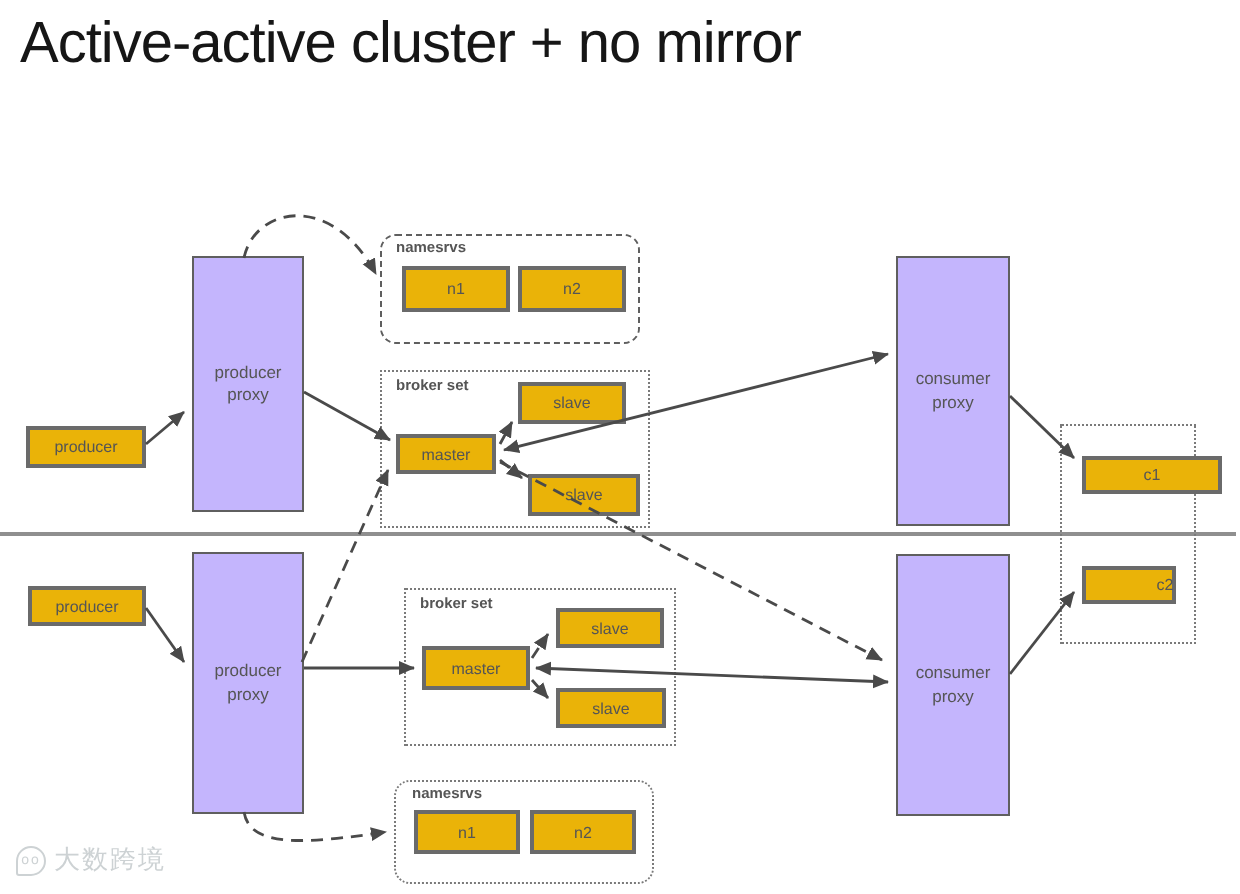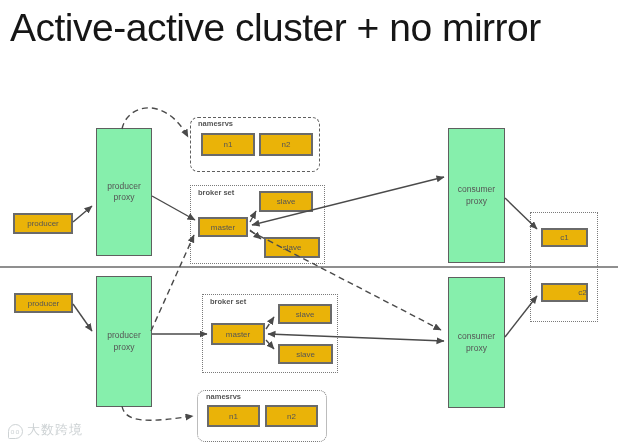--- a/index.html
+++ b/index.html
@@ -1,51 +1,51 @@
 <!DOCTYPE html>
 <html><head>
 <meta charset="utf-8">
 <style>
   html,body{margin:0;padding:0;background:#ffffff;}
   #stage{
     position:relative;width:620px;height:447px;background:#ffffff;overflow:hidden;
     font-family:"Liberation Sans", sans-serif;
   }
   .title{
-    position:absolute;left:10px;top:6px;font-size:39px;color:#161616;
+    position:absolute;left:10px;top:6px;font-size:29px;color:#161616;
     letter-spacing:-0.5px;white-space:nowrap;
   }
   .divider{
     position:absolute;left:0;top:266px;width:618px;height:2px;background:#8f8f8f;
   }
   .box{
     position:absolute;background:#eab308;border:2px solid #6a6a6a;
     display:flex;align-items:center;justify-content:center;
     font-size:8px;color:#555555;box-sizing:border-box;text-align:center;
   }
   .proxy{
-    position:absolute;background:#86efac;border:1.5px solid #5f5f5f;
+    position:absolute;background:#c4b5fd;border:1.5px solid #5f5f5f;
     display:flex;align-items:center;justify-content:center;
     font-size:8.5px;color:#555555;box-sizing:border-box;text-align:center;
     line-height:1.35;padding:4px;
   }
   .container-box{
     position:absolute;box-sizing:border-box;background:transparent;
   }
   .container-label{
     position:absolute;font-size:7.5px;color:#555555;white-space:nowrap;font-weight:bold;
   }
   .dashed-container{border:1.5px dashed #5f5f5f;border-radius:8px;}
   .dotted-container{border:1.5px dotted #7a7a7a;}
   .dotted-container-round{border:1.5px dotted #7a7a7a;border-radius:8px;}
   #edges-svg{position:absolute;left:0;top:0;pointer-events:none;}
   path.solid{stroke:#4a4a4a;stroke-width:1.4;fill:none;}
   path.dashed{stroke:#4a4a4a;stroke-width:1.4;fill:none;stroke-dasharray:6,4;}
   .watermark{
-    position:absolute;left:8px;top:421px;display:flex;align-items:flex-end;gap:4px;
+    position:absolute;left:8px;top:421px;display:flex;align-items:center;gap:4px;
     color:#cdd2d4;font-size:13px;letter-spacing:1px;
   }
   .watermark-logo{
     width:15px;height:15px;border:1.5px solid #cdd2d4;border-radius:50% 50% 50% 10%;
     font-size:7px;display:flex;align-items:center;justify-content:center;color:#cdd2d4;
     box-sizing:border-box;
   }
 </style>
 </head>
 <body>
@@ -67,21 +67,21 @@
 
   <div class="container-box dotted-container" style="left:190px;top:185px;width:135px;height:79px;"></div>
   <div class="container-label" style="left:198px;top:188px;">broker set</div>
   <div class="box" style="left:198px;top:217px;width:50px;height:20px;">master</div>
   <div class="box" style="left:259px;top:191px;width:54px;height:21px;">slave</div>
   <div class="box" style="left:264px;top:237px;width:56px;height:21px;">slave</div>
 
   <div class="proxy" style="left:448px;top:128px;width:57px;height:135px;">consumer proxy</div>
 
   <div class="container-box dotted-container" style="left:530px;top:212px;width:68px;height:110px;"></div>
-  <div class="box" style="left:541px;top:228px;width:47px;height:19px;">c1</div>
+  <div class="box" style="left:541px;top:228px;width:70px;height:19px;">c1</div>
   <div class="box" style="left:541px;top:283px;width:47px;height:19px;padding-left:36px;">c2</div>
 
   <div class="box" style="left:14px;top:293px;width:59px;height:20px;">producer</div>
 
   <div class="proxy" style="left:96px;top:276px;width:56px;height:131px;">producer proxy</div>
 
   <div class="container-box dotted-container" style="left:202px;top:294px;width:136px;height:79px;"></div>
   <div class="container-label" style="left:210px;top:297px;">broker set</div>
   <div class="box" style="left:211px;top:323px;width:54px;height:22px;">master</div>
   <div class="box" style="left:278px;top:304px;width:54px;height:20px;">slave</div>

